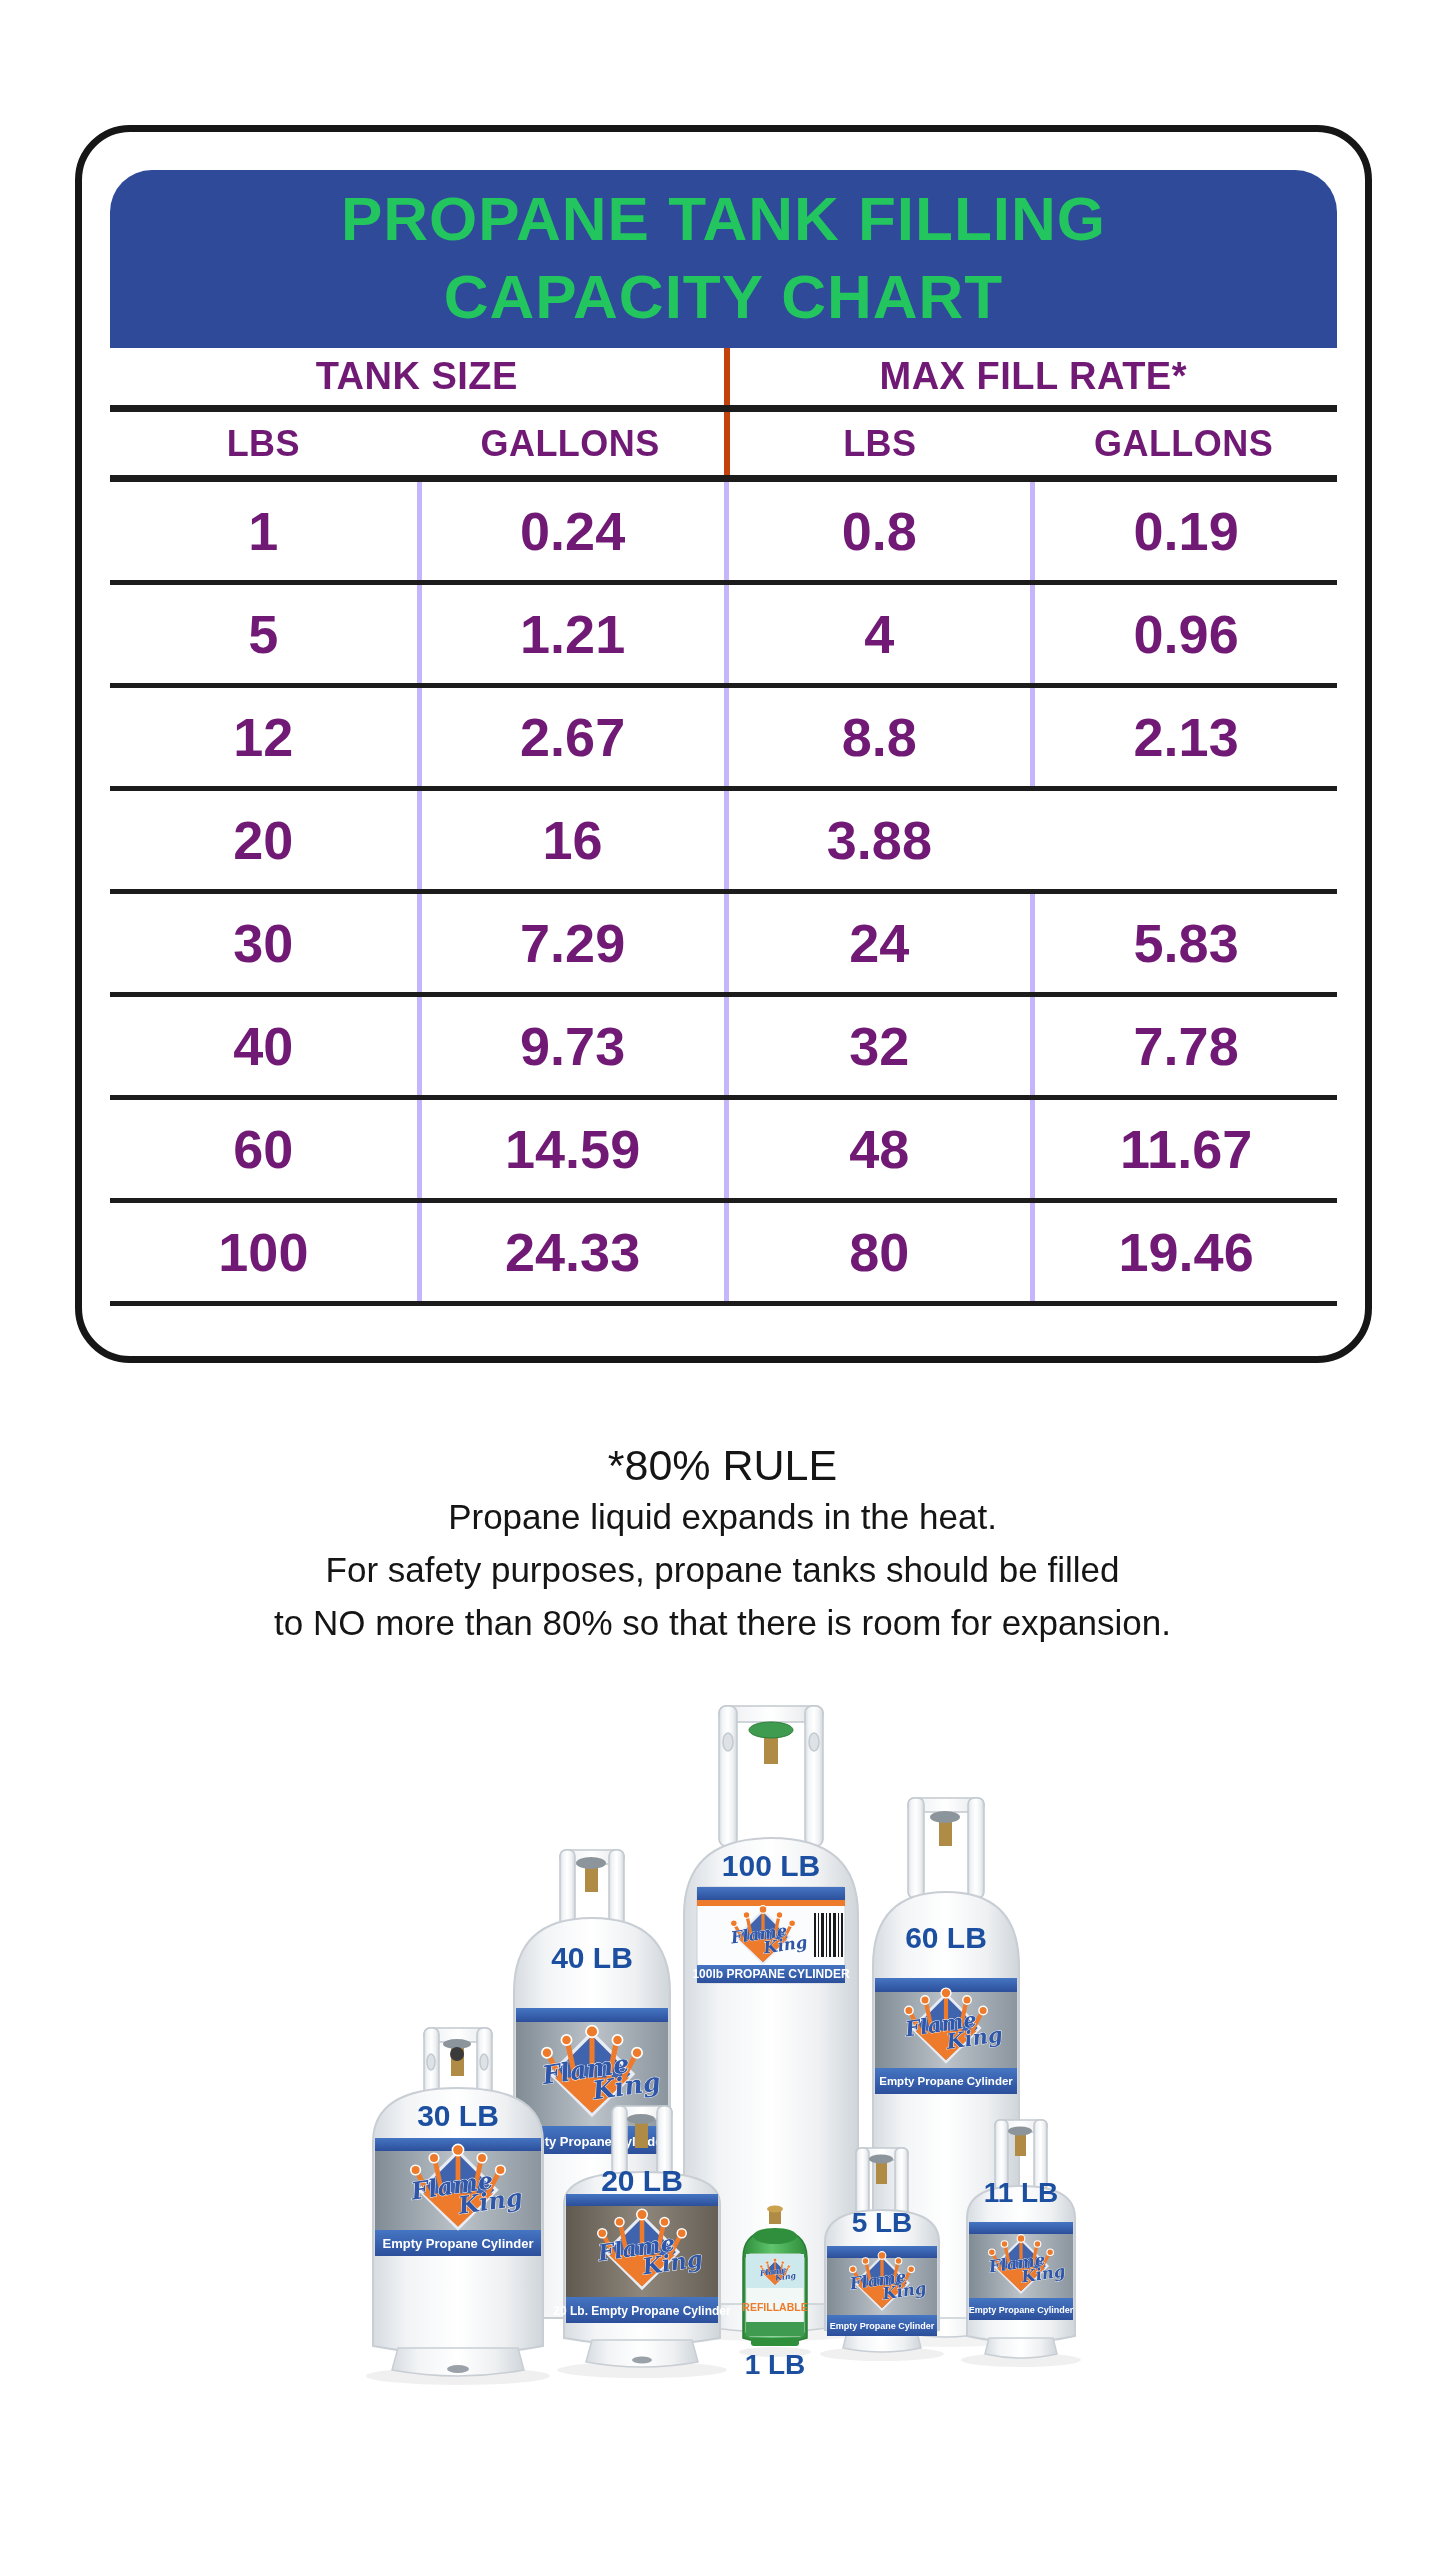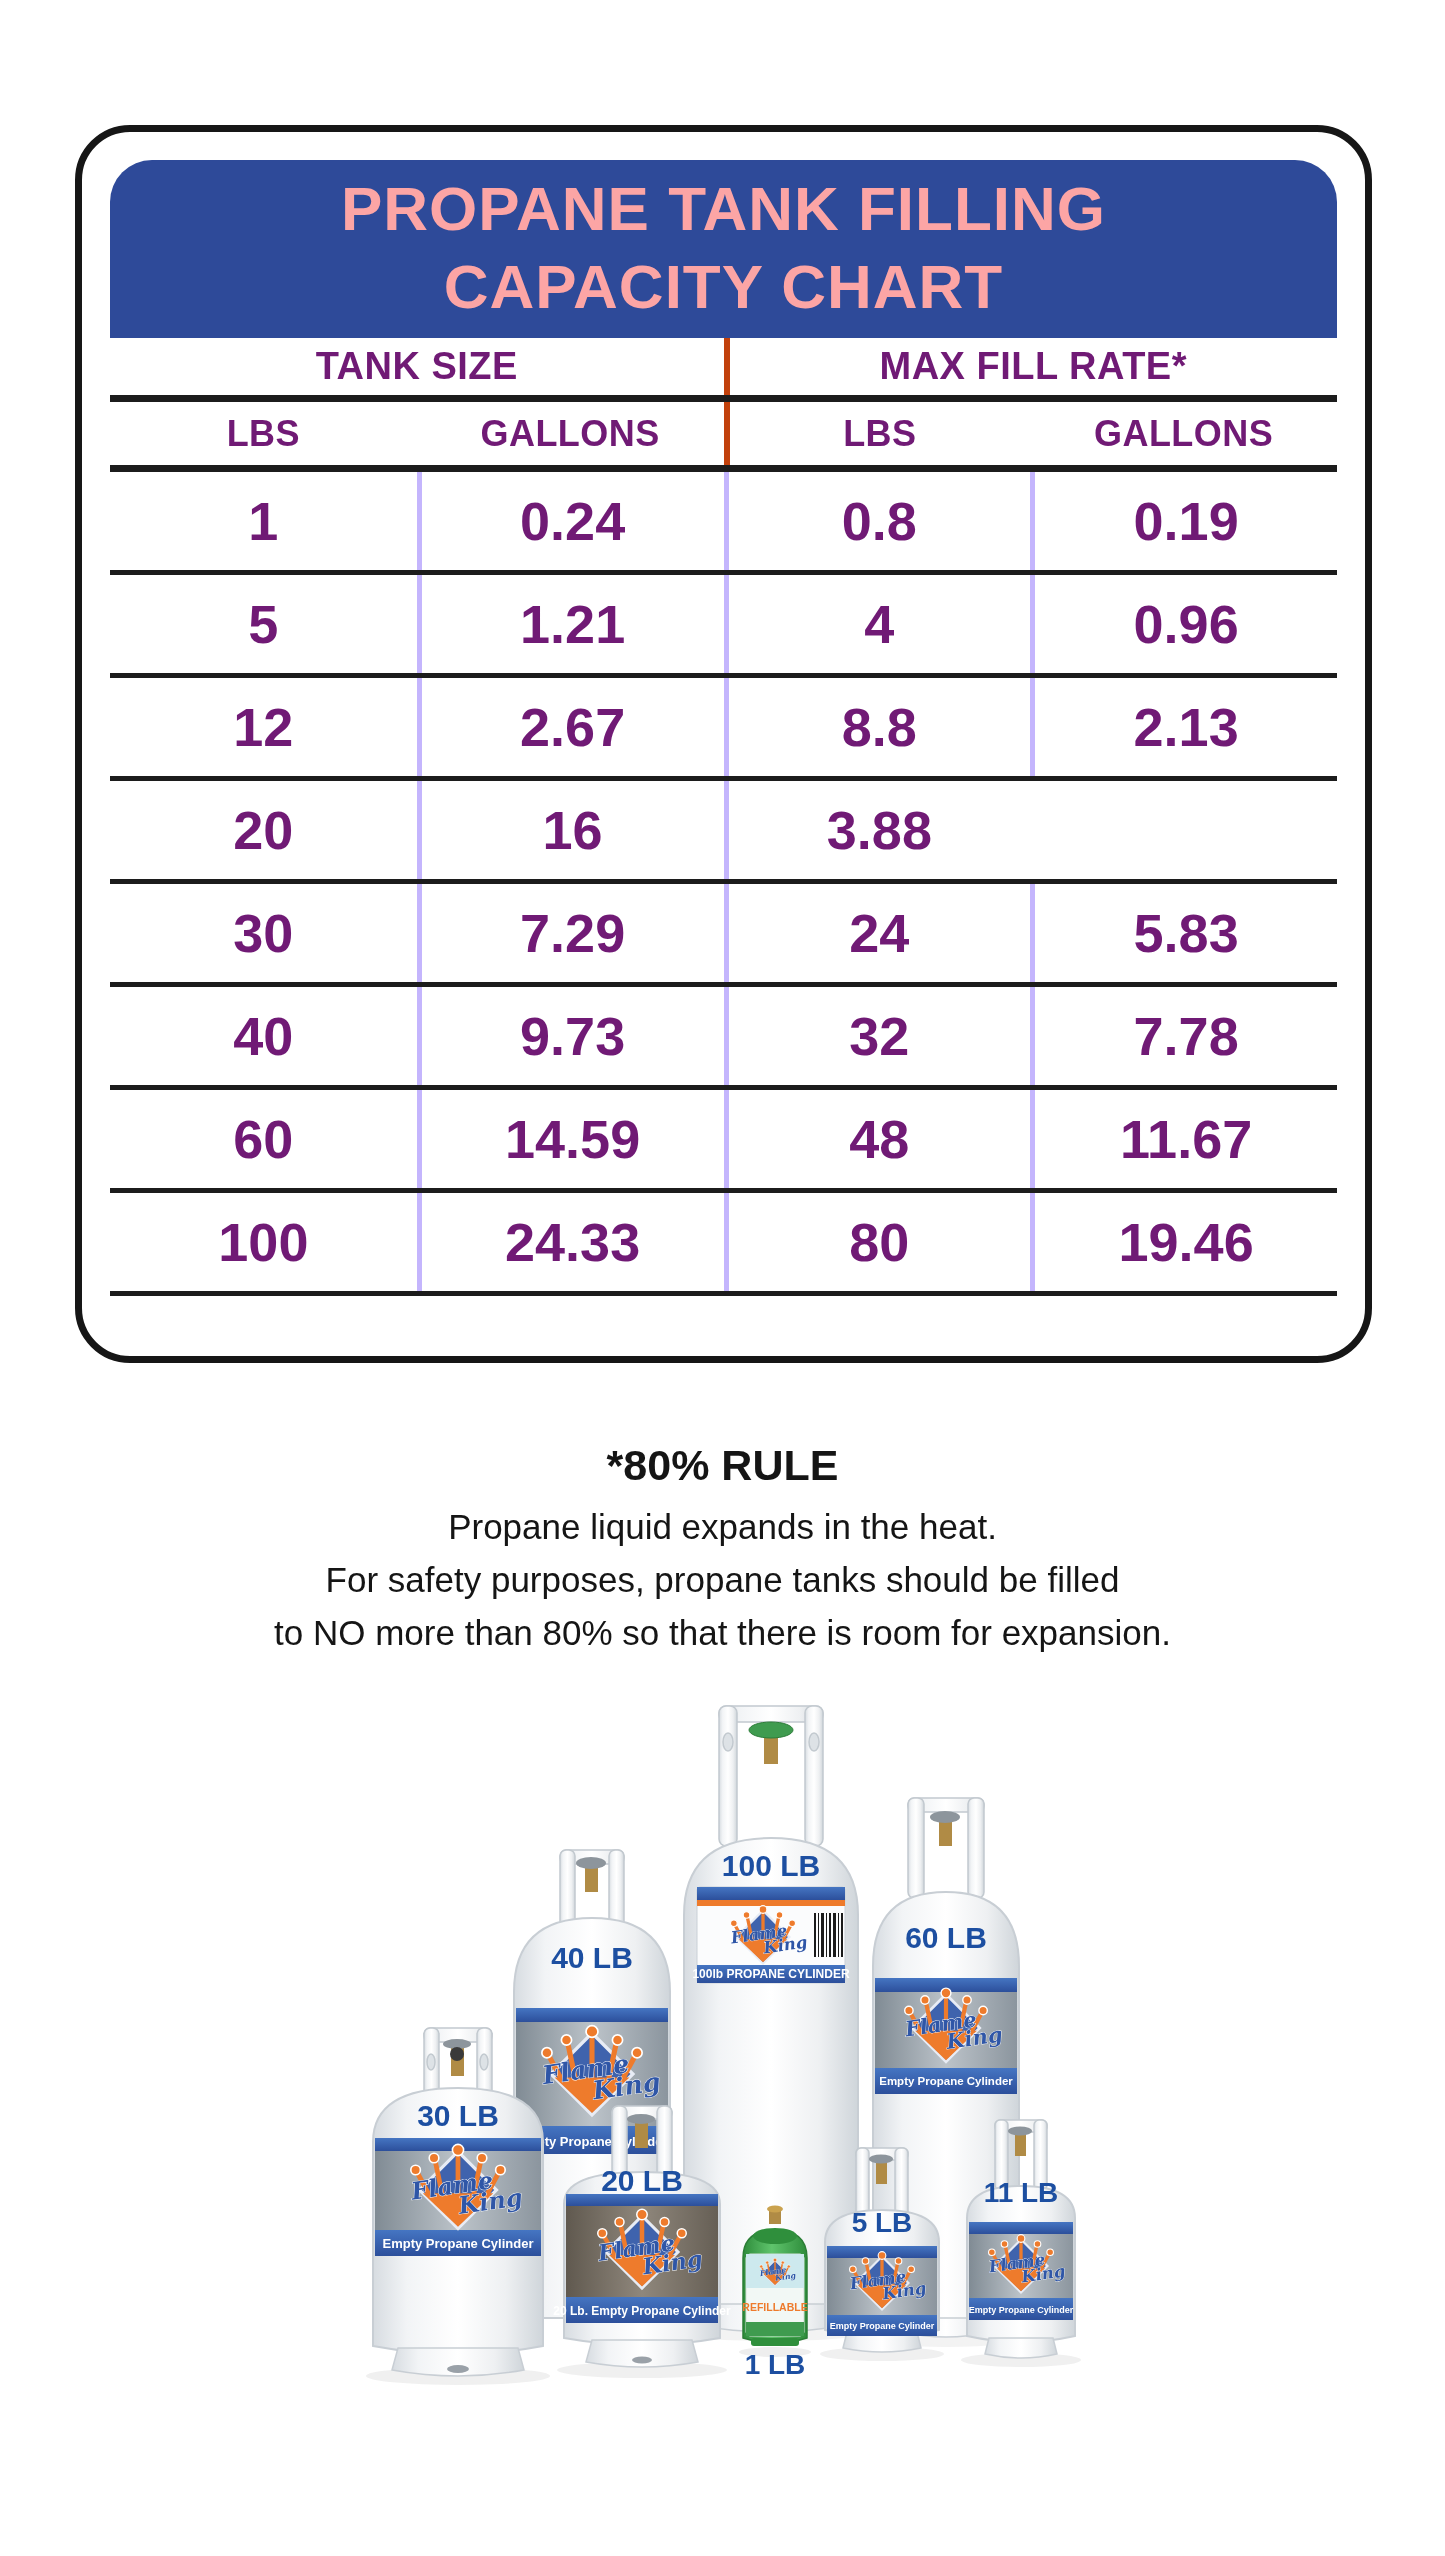--- a/index.html
+++ b/index.html
@@ -7,36 +7,36 @@
     width:1445px;height:2556px;position:relative;background:#ffffff;
     font-family:"Liberation Sans", sans-serif;overflow:hidden;
     -webkit-font-smoothing:antialiased;
   }
   .card{
     position:absolute;left:75px;top:125px;width:1297px;height:1238px;
     box-sizing:border-box;border:7px solid #161616;border-radius:55px;
     background:#ffffff;padding:0 28px;
   }
   .hdr{
-    margin-top:28px;height:178px;background:#2e4a99;
-    border-radius:42px 42px 0 0;color:#fca5a5;text-align:center;
+    margin-top:38px;height:178px;background:#2e4a99;
+    border-radius:42px 42px 0 0;color:#22c55e;text-align:center;
     font-weight:700;font-size:62px;line-height:78px;padding-top:10px;
     box-sizing:border-box;letter-spacing:1px;
   }
   .grow{display:grid;grid-template-columns:1fr 1fr;height:57px;border-bottom:7px solid #1c1c1c;}
   .srow{display:grid;grid-template-columns:1fr 1fr 1fr 1fr;height:63px;border-bottom:7px solid #1c1c1c;}
   .drow{display:grid;grid-template-columns:1fr 1fr 1fr 1fr;height:98px;border-bottom:5px solid #1c1c1c;}
   .cell{display:flex;align-items:center;justify-content:center;color:#701a75;}
   .grow .cell{font-size:38px;font-weight:700;letter-spacing:0.5px;}
   .srow .cell{font-size:36px;font-weight:700;letter-spacing:0.5px;}
   .drow .cell{font-size:54px;font-weight:700;}
   .bl6{border-left:6px solid #c2410c;}
   .bl5{border-left:5px solid #c4b5fd;}
   .note{position:absolute;top:1440px;left:0;width:1445px;text-align:center;color:#151515;}
-  .note-h{font-size:43px;font-weight:700;line-height:50px;margin-bottom:10px;}
+  .note-h{font-size:43px;font-weight:400;line-height:50px;}
   .note-line{font-size:35px;font-weight:400;line-height:53px;}
   .tanks{position:absolute;left:230px;top:1670px;width:1000px;height:800px;}
   svg text{font-family:"Liberation Sans", sans-serif;}
   .tname{font-size:30px;font-weight:800;fill:#1d4fa1;text-anchor:middle;}
   .tname-sm{font-size:28px;font-weight:800;fill:#1d4fa1;text-anchor:middle;}
   .bandtx{font-weight:700;fill:#ffffff;text-anchor:middle;}
   .fkword{font-family:"DejaVu Serif", serif;font-style:italic;font-weight:700;
     fill:#2f56a7;stroke:#ffffff;stroke-width:1.1;paint-order:stroke;text-anchor:start;}
 </style>
 </head>

